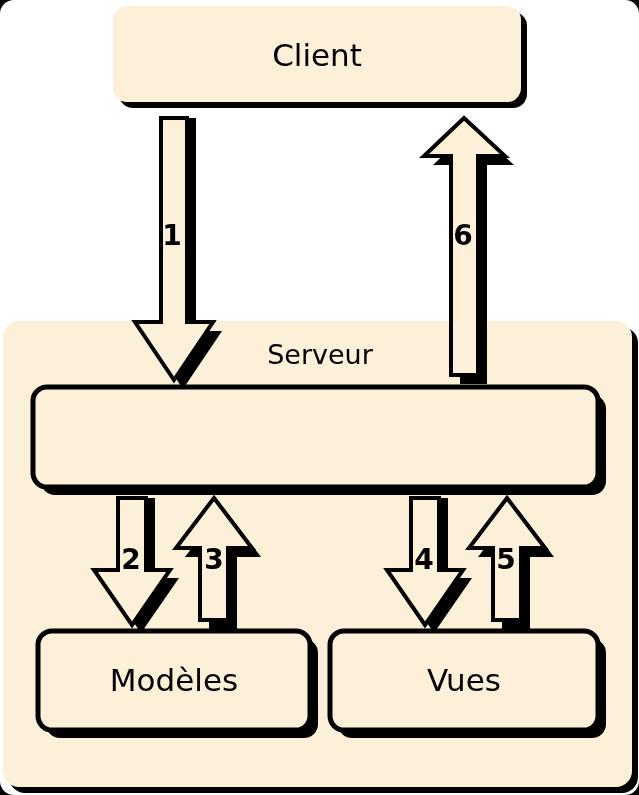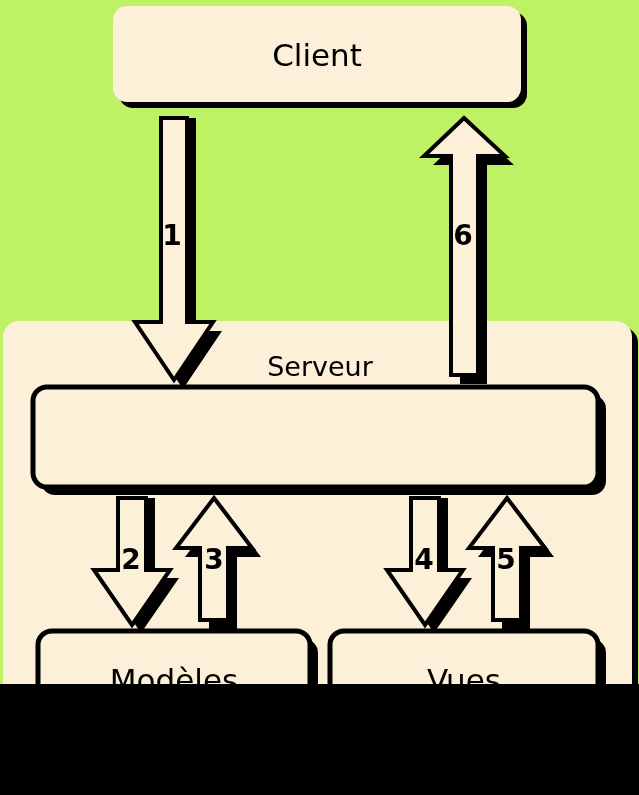--- a/index.html
+++ b/index.html
@@ -4,24 +4,25 @@
 <title>MVC Diagram</title>
 <style>
   html, body {
     margin: 0;
     padding: 0;
     background: #000000;
   }
   #canvas {
     position: relative;
     width: 639px;
-    height: 684px;
-    background: #bef264;
+    height: 795px;
+    background: #ffffff;
     overflow: hidden;
     font-family: "DejaVu Sans", "Liberation Sans", sans-serif;
+    border-radius: 14px;
   }
   svg.layer {
     position: absolute;
     left: 0;
     top: 0;
     width: 639px;
     height: 795px;
   }
   .lbl {
     position: absolute;
@@ -32,21 +33,20 @@
     line-height: 1;
     user-select: none;
   }
   .box-label {
     font-size: 31px;
     font-weight: 400;
   }
   .container-label {
     font-size: 27px;
     font-weight: 400;
-    margin-top: 12px;
   }
   .num-label {
     font-size: 28px;
     font-weight: 700;
   }
 </style>
 </head>
 <body>
 
 <div id="canvas">

